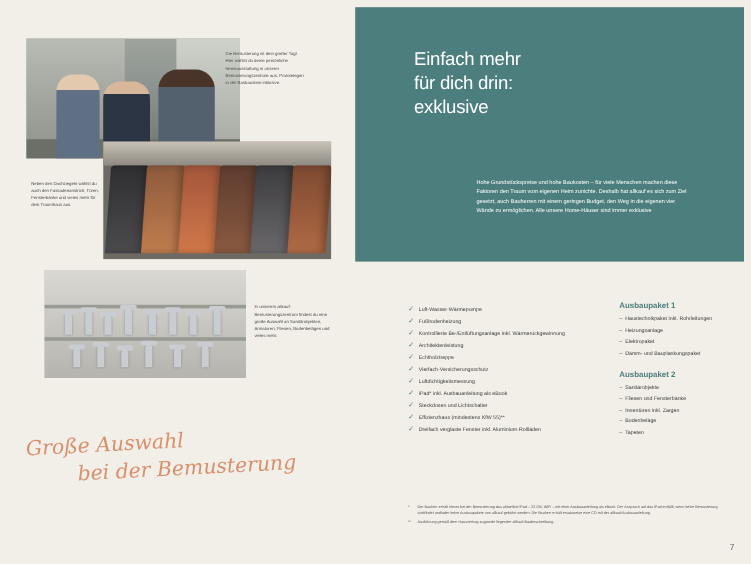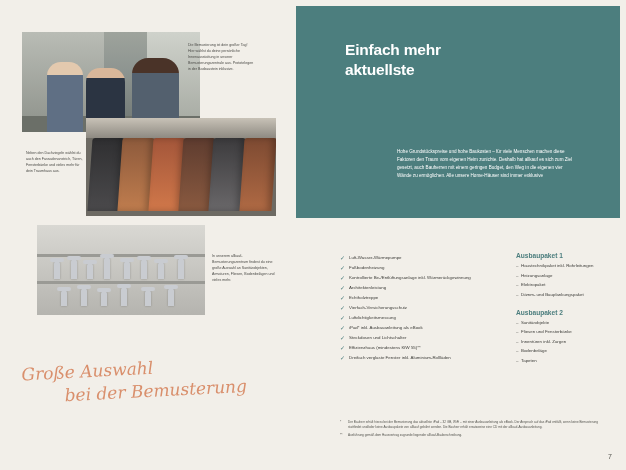--- a/index.html
+++ b/index.html
@@ -30,21 +30,21 @@
     height: 212px;
     background: #4c7e7e;
   }
   .headline {
     position: absolute;
     left: 345px;
     top: 40px;
     width: 230px;
     color: #ffffff;
     font-size: 15.5px;
-    font-weight: bold;
+    font-weight: normal;
     line-height: 1.28;
     letter-spacing: -0.2px;
   }
   .headline .l { display: block; }
   .intro-copy {
     position: absolute;
     left: 397px;
     top: 148px;
     width: 178px;
     color: #ffffff;
@@ -219,21 +219,22 @@
 </style>
 </head>
 <body>
 
 <div class="page">
 
   <div class="teal-panel"></div>
 
   <div class="headline">
     <span class="l">Einfach mehr</span>
-    <span class="l">aktuellste</span>
+    <span class="l">für dich drin:</span>
+    <span class="l">exklusive</span>
   </div>
 
   <div class="intro-copy">Hohe Grundstückspreise und hohe Baukosten – für viele Menschen machen diese Faktoren den Traum vom eigenen Heim zunichte. Deshalb hat allkauf es sich zum Ziel gesetzt, auch Bauherren mit einem geringen Budget, den Weg in die eigenen vier Wände zu ermöglichen. Alle unsere Home-Häuser sind immer exklusive</div>
 
   <div class="photo photo-1">
     <div class="p1-bg"></div>
     <div class="p1-wall"></div>
     <div class="p1-wall2"></div>
     <div class="p1-floor"></div>
     <div class="p1-pA"></div>

